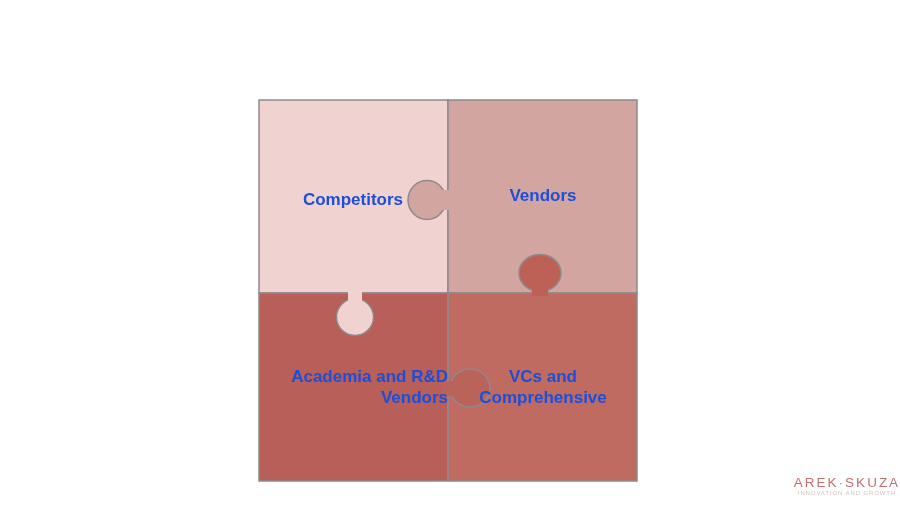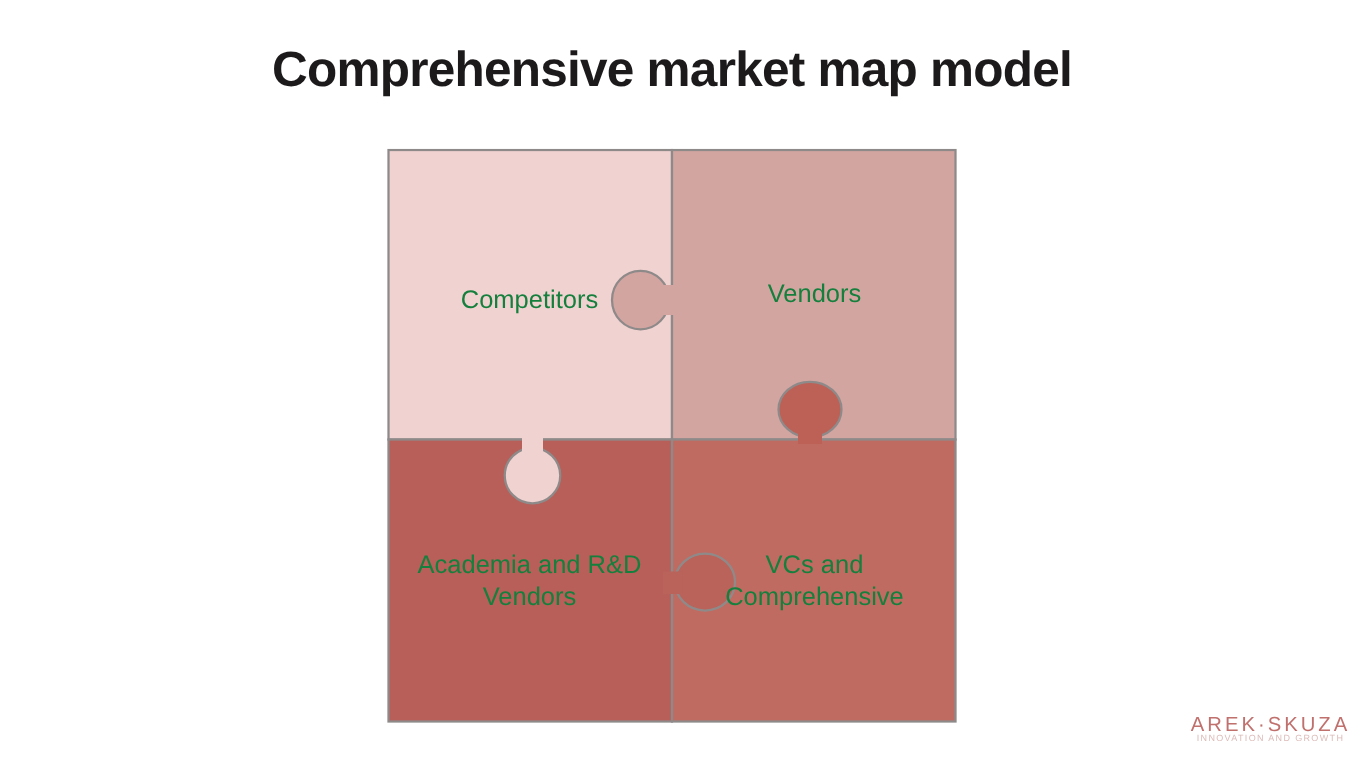--- a/index.html
+++ b/index.html
@@ -36,27 +36,27 @@
     top: 99px;
     width: 380px;
     height: 383px;
   }
   .piece-label {
     position: absolute;
     width: 190px;
     text-align: center;
     font-size: 17px;
     line-height: 21px;
-    font-weight: normal;
-    color: #15803d;
+    font-weight: bold;
+    color: #1d4ed8;
   }
   .piece-label span { display: block; }
   .label-competitors { left: 258px; top: 189px; }
   .label-vendors     { left: 448px; top: 185px; }
-  .label-academia    { left: 258px; top: 366px; }
+  .label-academia    { left: 258px; top: 366px; text-align: right; }
   .label-vcs         { left: 448px; top: 366px; }
   .logo {
     position: absolute;
     left: 777px;
     top: 475px;
     width: 140px;
     text-align: center;
   }
   .logo-name {
     font-size: 13.5px;
@@ -72,21 +72,20 @@
     letter-spacing: 0.9px;
     color: #dcbcba;
     white-space: nowrap;
   }
 </style>
 </head>
 <body>
 
 <div class="stage">
 
-  <h1 class="title">Comprehensive market map model</h1>
 
   <svg class="puzzle-svg" viewBox="0 0 380 383" xmlns="http://www.w3.org/2000/svg">
 
     <rect x="1" y="1" width="189" height="193" stroke-width="1.5" stroke="#8f8a8a" fill="#f0d2d0"></rect>
     <rect x="190" y="1" width="189" height="193" stroke-width="1.5" stroke="#8f8a8a" fill="#d3a5a1"></rect>
     <rect x="1" y="194" width="189" height="188" stroke-width="1.5" stroke="#8f8a8a" fill="#b75f58"></rect>
     <rect x="190" y="194" width="189" height="188" stroke-width="1.5" stroke="#8f8a8a" fill="#c06b61"></rect>
 
     <ellipse cx="169" cy="101" rx="19" ry="19.5" stroke-width="1.5" stroke="#8f8a8a" fill="#d3a5a1"></ellipse>
     <rect x="180" y="91" width="12" height="20" stroke="none" fill="#d3a5a1"></rect>

